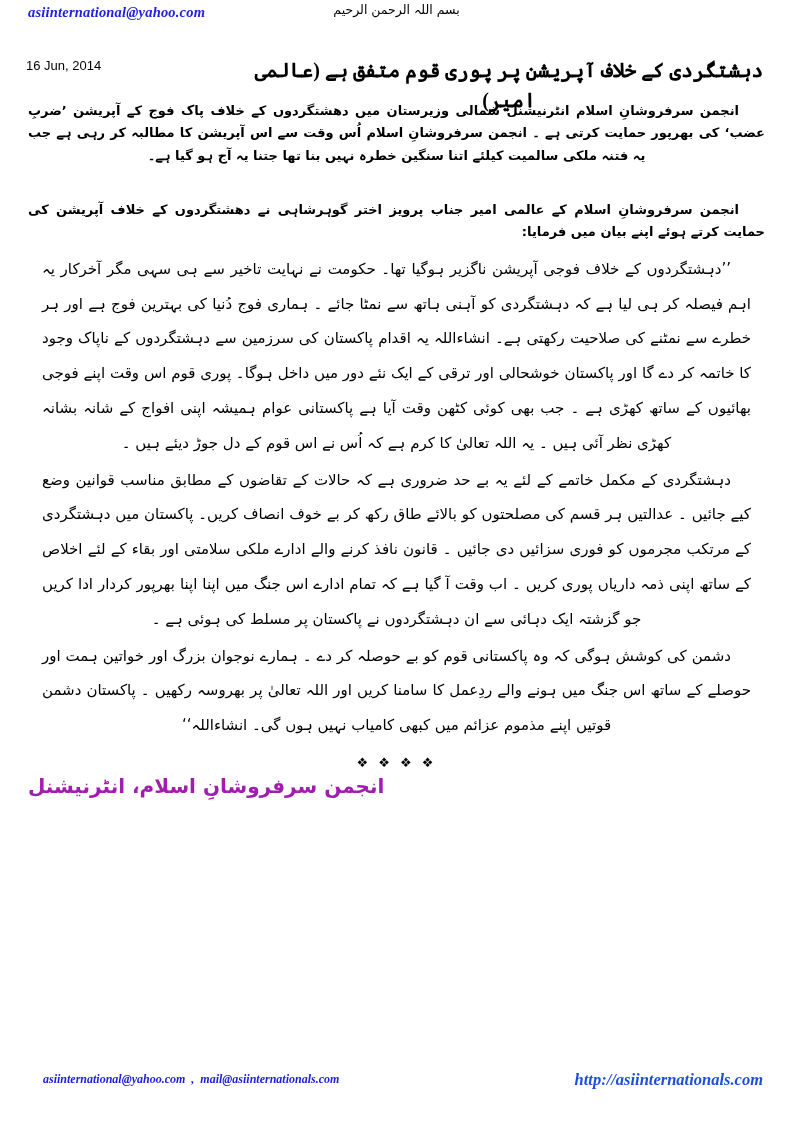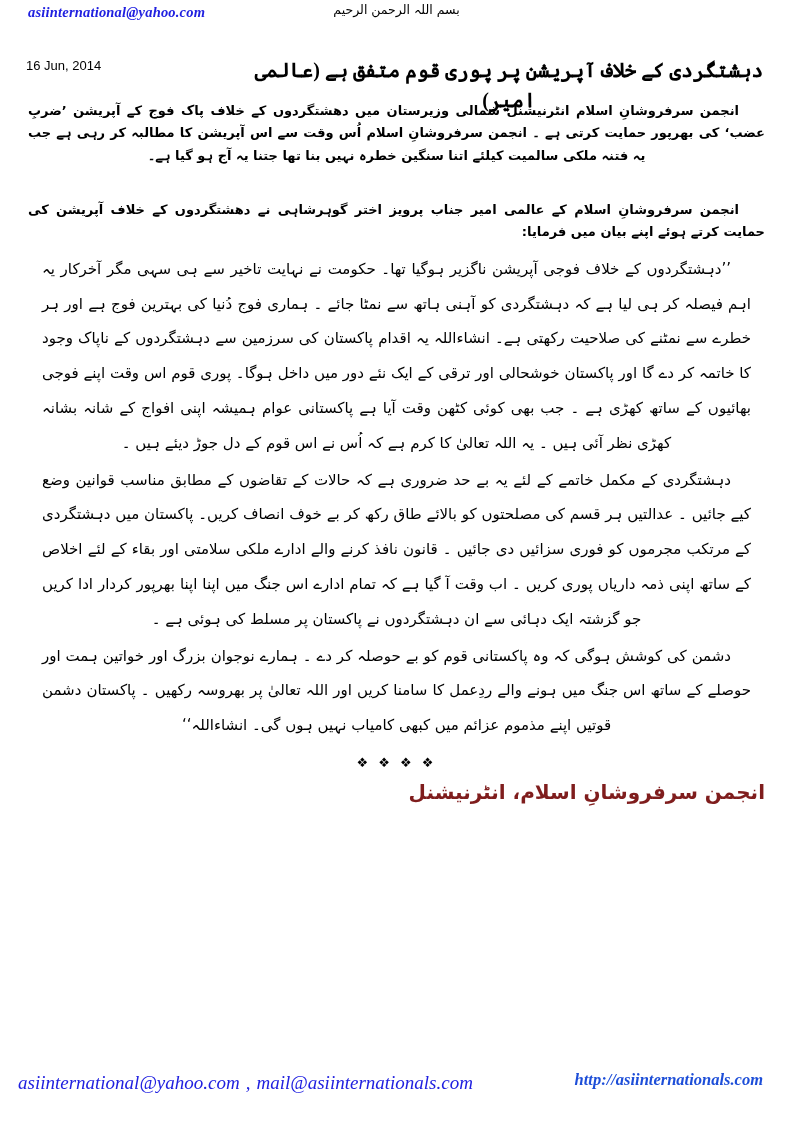--- a/index.html
+++ b/index.html
@@ -161,49 +161,49 @@
     text-align: center;
     font-family: "DejaVu Sans", sans-serif;
     font-size: 13px;
     letter-spacing: 3px;
     color: #000000;
     direction: ltr;
   }
 
   
   .org-name {
-    margin-top: 10px;
-    text-align: right;
+    margin-top: 4px;
+    text-align: left;
     direction: rtl;
     font-family: "DejaVu Sans", sans-serif;
     font-weight: bold;
     font-size: 20px;
-    color: #7f1d1d;
+    color: #a21caf;
   }
 
   
   .footer {
     position: absolute;
     left: 0;
     right: 0;
     bottom: 26px;
     height: 24px;
     direction: ltr;
     padding: 0 26px;
     box-sizing: border-box;
   }
   .footer-left {
     position: absolute;
-    left: 18px;
+    left: 43px;
     top: 0;
     direction: ltr;
     font-family: "Liberation Serif", "DejaVu Serif", serif;
     font-style: italic;
-    font-weight: normal;
-    font-size: 19px;
+    font-weight: bold;
+    font-size: 12px;
     color: #2020e0;
     white-space: nowrap;
   }
   .footer-left .sep {
     padding: 0 6px;
     color: #2020e0;
   }
   .footer-right {
     position: absolute;
     right: 30px;

